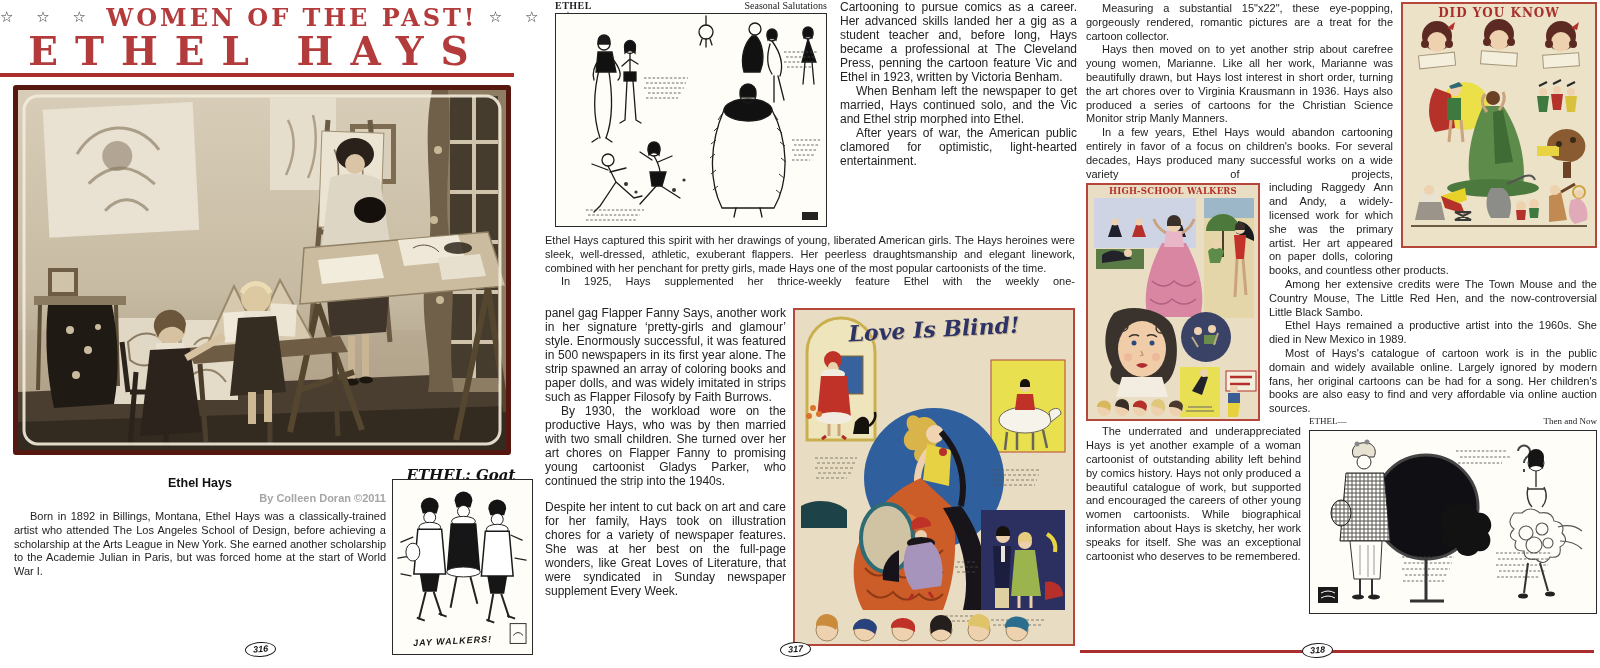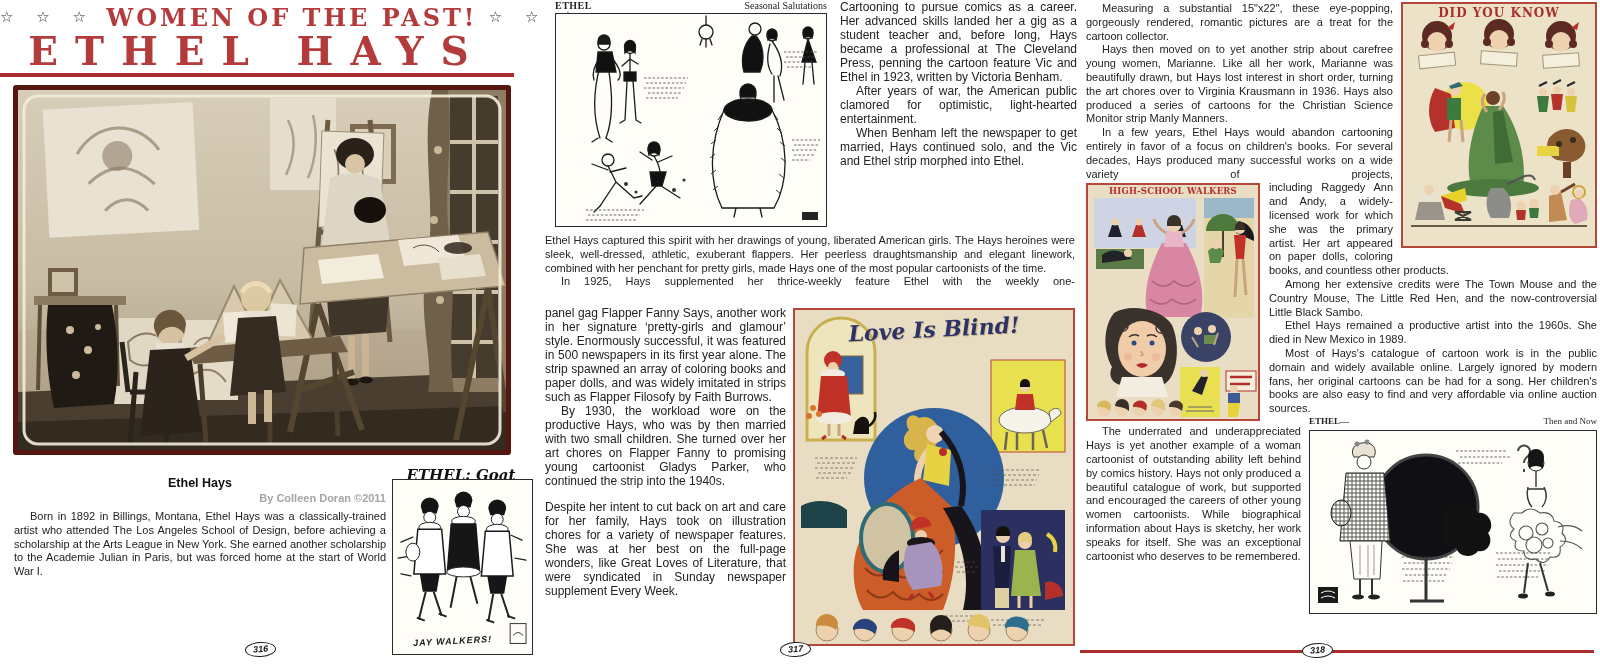--- a/index.html
+++ b/index.html
@@ -53,21 +53,21 @@
   .dyk-title { position:absolute; top:2px; width:100%; text-align:center; font-family:"DejaVu Serif", serif;
                font-weight:700; font-size:12px; letter-spacing:1px; color:#a8302c; z-index:3; }
   .year-1932 { position:absolute; bottom:0; width:100%; text-align:center; font-family:"DejaVu Serif", serif;
                font-weight:700; font-size:23px; letter-spacing:3px; color:#b02c26; z-index:3; }
   .hs-title { position:absolute; top:1px; width:100%; text-align:center; font-family:"DejaVu Serif", serif;
               font-weight:700; font-size:8.5px; letter-spacing:.2px; color:#b5302a; z-index:3; }
   .jay { position:absolute; bottom:8px; left:20px; font-style:italic; font-weight:700; font-size:9px;
          letter-spacing:1px; transform:rotate(-3deg); color:#151515; z-index:3; }
   .tn-caps { display:flex; justify-content:space-between; font-family:"Liberation Serif", serif;
              font-size:9px; color:#222; height:14px; }
-  .tn-caps .l { font-weight:700; }
+  .tn-caps .l { font-weight:400; }
 
   
   .s317-strip { position:absolute; left:18px; top:13px; width:272px; height:214px; }
   .s317-colA { position:absolute; left:303px; top:0; width:237px; }
   .s317-full { position:absolute; left:8px; top:234px; width:530px; }
   .s317-colB { position:absolute; left:8px; top:306px; width:241px; }
   .s317-love { position:absolute; left:256px; top:308px; width:282px; height:338px; background:#e8ddc2; }
 
   
   .s318-flow { position:absolute; left:6px; top:2px; width:511px; }
@@ -282,22 +282,22 @@
           <path d="M228 38 H262 M230 43 H260 M228 48 H258 M231 53 H256"></path>
           <path d="M30 196 H88 M32 201 H84 M30 206 H80"></path>
           <path d="M236 126 H264 M238 131 H262 M236 136 H260 M238 141 H258 M236 146 H254"></path>
         </g>
         <rect x="246" y="198" width="16" height="8" fill="#222"></rect>
       </svg>
     </figure>
 
     <div class="s317-colA">
       <p class="bt narrow">Cartooning to pursue comics as a career.  Her advanced skills landed her a gig as a student teacher and, before long, Hays became a professional at The Cleveland Press, penning the cartoon feature Vic and Ethel in 1923, written by Victoria Benham.</p>
+      <p class="bt narrow ind">When Benham left the newspaper to get married, Hays continued solo, and the Vic and Ethel strip morphed into Ethel.</p>
       <p class="bt narrow ind">After years of war, the American public clamored for optimistic, light-hearted entertainment.</p>
-      <p class="bt narrow ind">When Benham left the newspaper to get married, Hays continued solo, and the Vic and Ethel strip morphed into Ethel.</p>
     </div>
 
     <div class="s317-full">
       <p class="bt">Ethel Hays captured this spirit with her drawings of young, liberated American girls. The Hays heroines were sleek, well-dressed, athletic, exuberant flappers. Her peerless draughtsmanship and elegant linework, combined with her penchant for pretty girls, made Hays one of the most popular cartoonists of the time.</p>
       <p class="bt ind fj">In 1925, Hays supplemented her thrice-weekly feature Ethel with the weekly one-</p>
     </div>
 
     <div class="s317-colB">
       <p class="bt narrow">panel gag Flapper Fanny Says, another work in her signature ‘pretty-girls and glamour’ style. Enormously successful, it was featured in 500 newspapers in its first year alone. The strip spawned an array of coloring books and paper dolls, and was widely imitated in strips such as Flapper Filosofy by Faith Burrows.</p>
       <p class="bt narrow ind">By 1930, the workload wore on the productive Hays, who was by then married with two small children. She turned over her art chores on Flapper Fanny to promising young cartoonist Gladys Parker, who continued the strip into the 1940s.</p>

